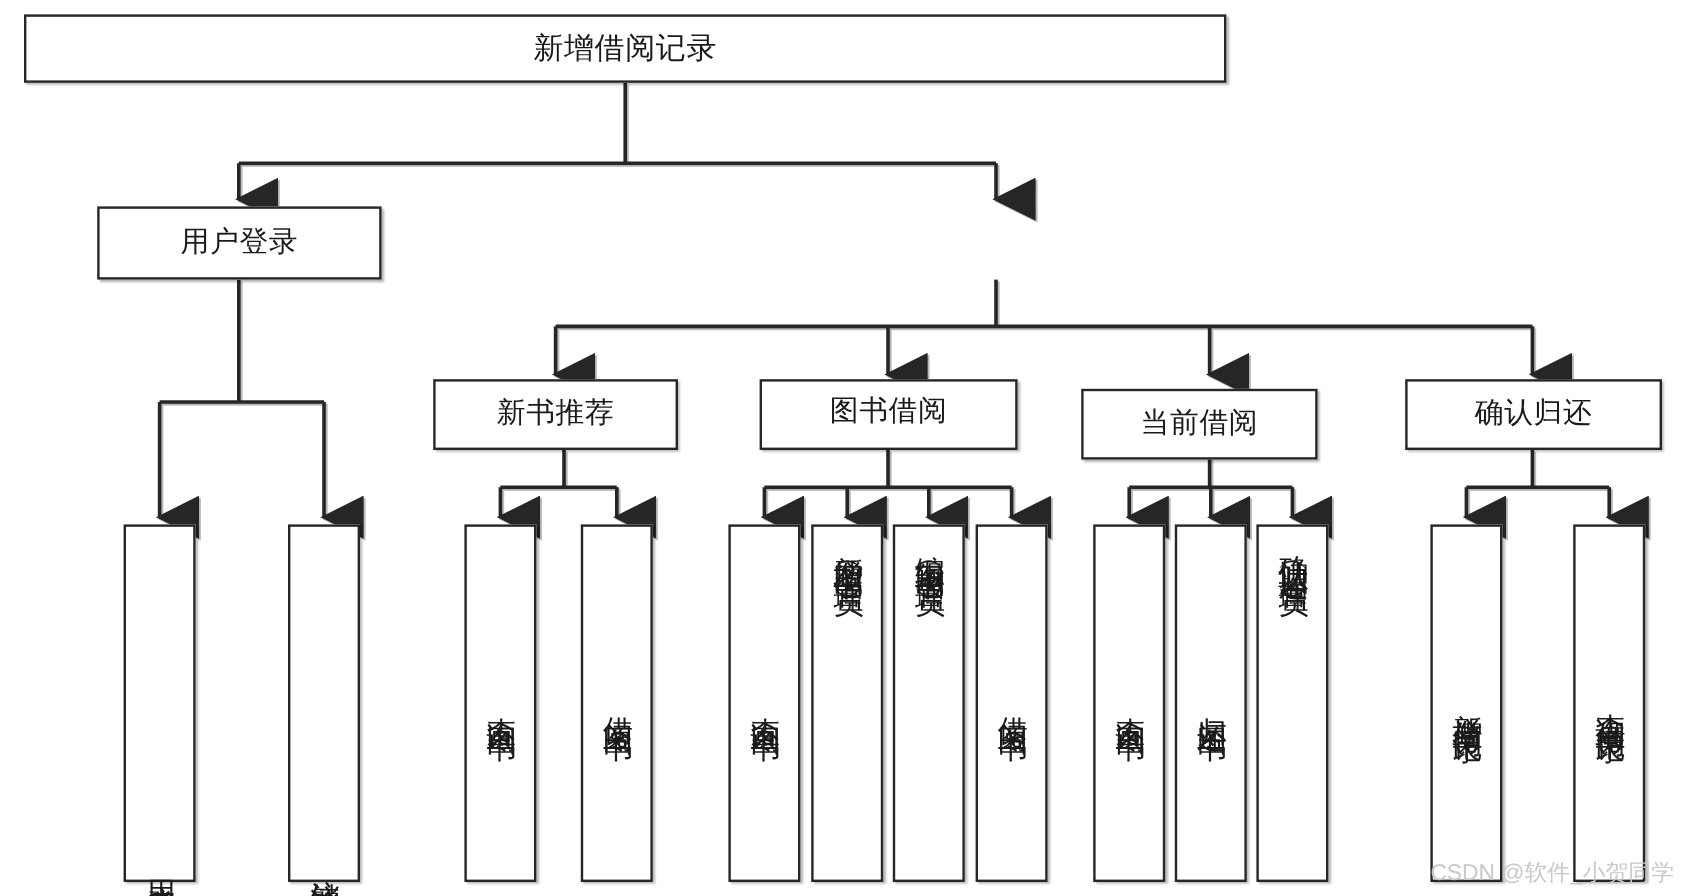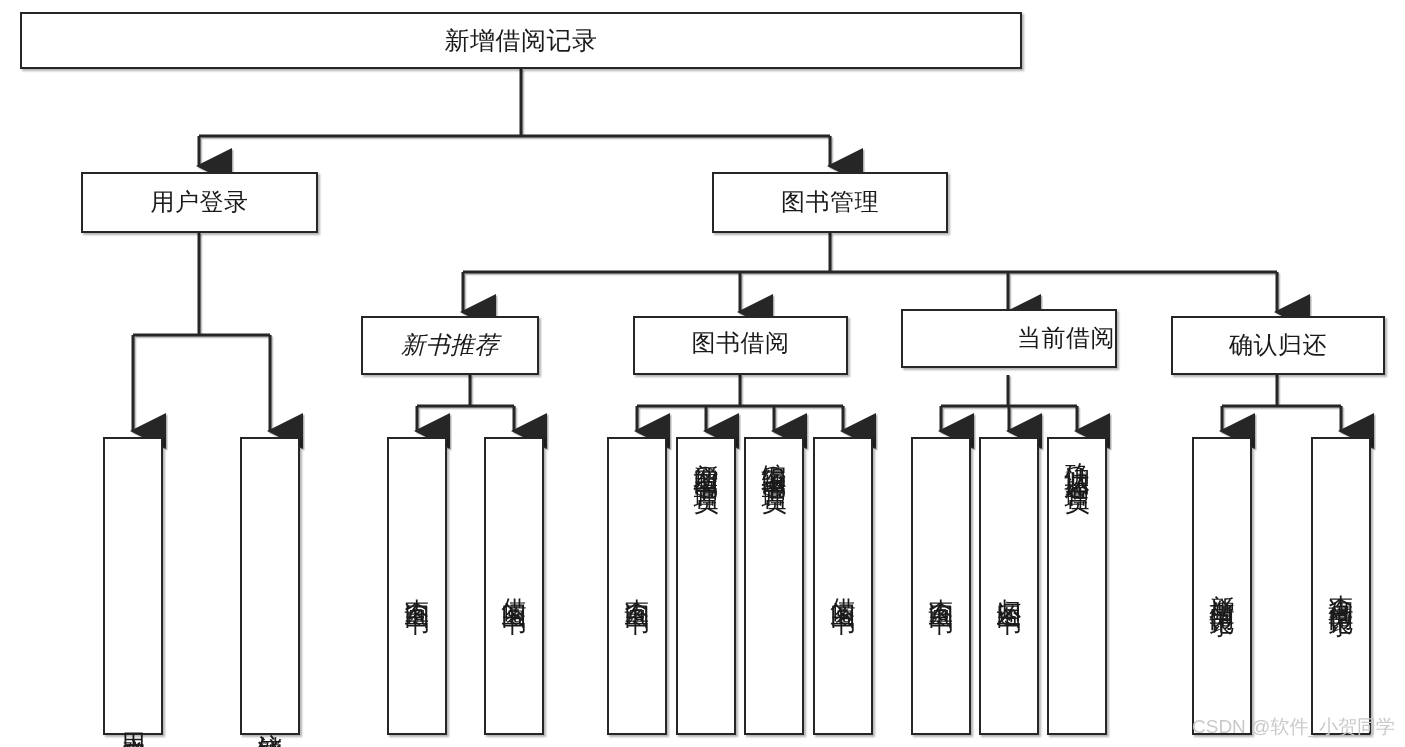--- a/index.html
+++ b/index.html
@@ -140,33 +140,30 @@
   </svg>
 
   <div class="node h h-title" style="left:20px; top:12px; width:1002px; height:57px;">
     <span class="node-label">新增借阅记录</span>
   </div>
 
   <div class="node h" style="left:81px; top:172px; width:237px; height:61px;">
     <span class="node-label">用户登录</span>
   </div>
 
-  <div class="node h" style="left:712px; top:172px; width:236px; height:61px;">
-    <span class="node-label">图书管理</span>
-  </div>
-
-  <div class="node h" style="left:361px; top:316px; width:178px; height:59px;font-style:italic;">
+
+  <div class="node h" style="left:361px; top:316px; width:204px; height:59px;">
     <span class="node-label">新书推荐</span>
   </div>
 
   <div class="node h" style="left:633px; top:316px; width:215px; height:59px;font-family:Liberation Mono, monospace;">
     <span class="node-label">图书借阅</span>
   </div>
 
-  <div class="node h" style="left:901px; top:309px; width:216px; height:59px;justify-content:flex-end;">
+  <div class="node h" style="left:901px; top:324px; width:197px; height:59px;">
     <span class="node-label">当前借阅</span>
   </div>
 
   <div class="node h" style="left:1171px; top:316px; width:214px; height:59px;">
     <span class="node-label">确认归还</span>
   </div>
 
   <div class="node v align-bottom" style="left:103px; top:437px; width:60px; height:298px;">
     <span class="node-label">用户登录</span>
   </div>

